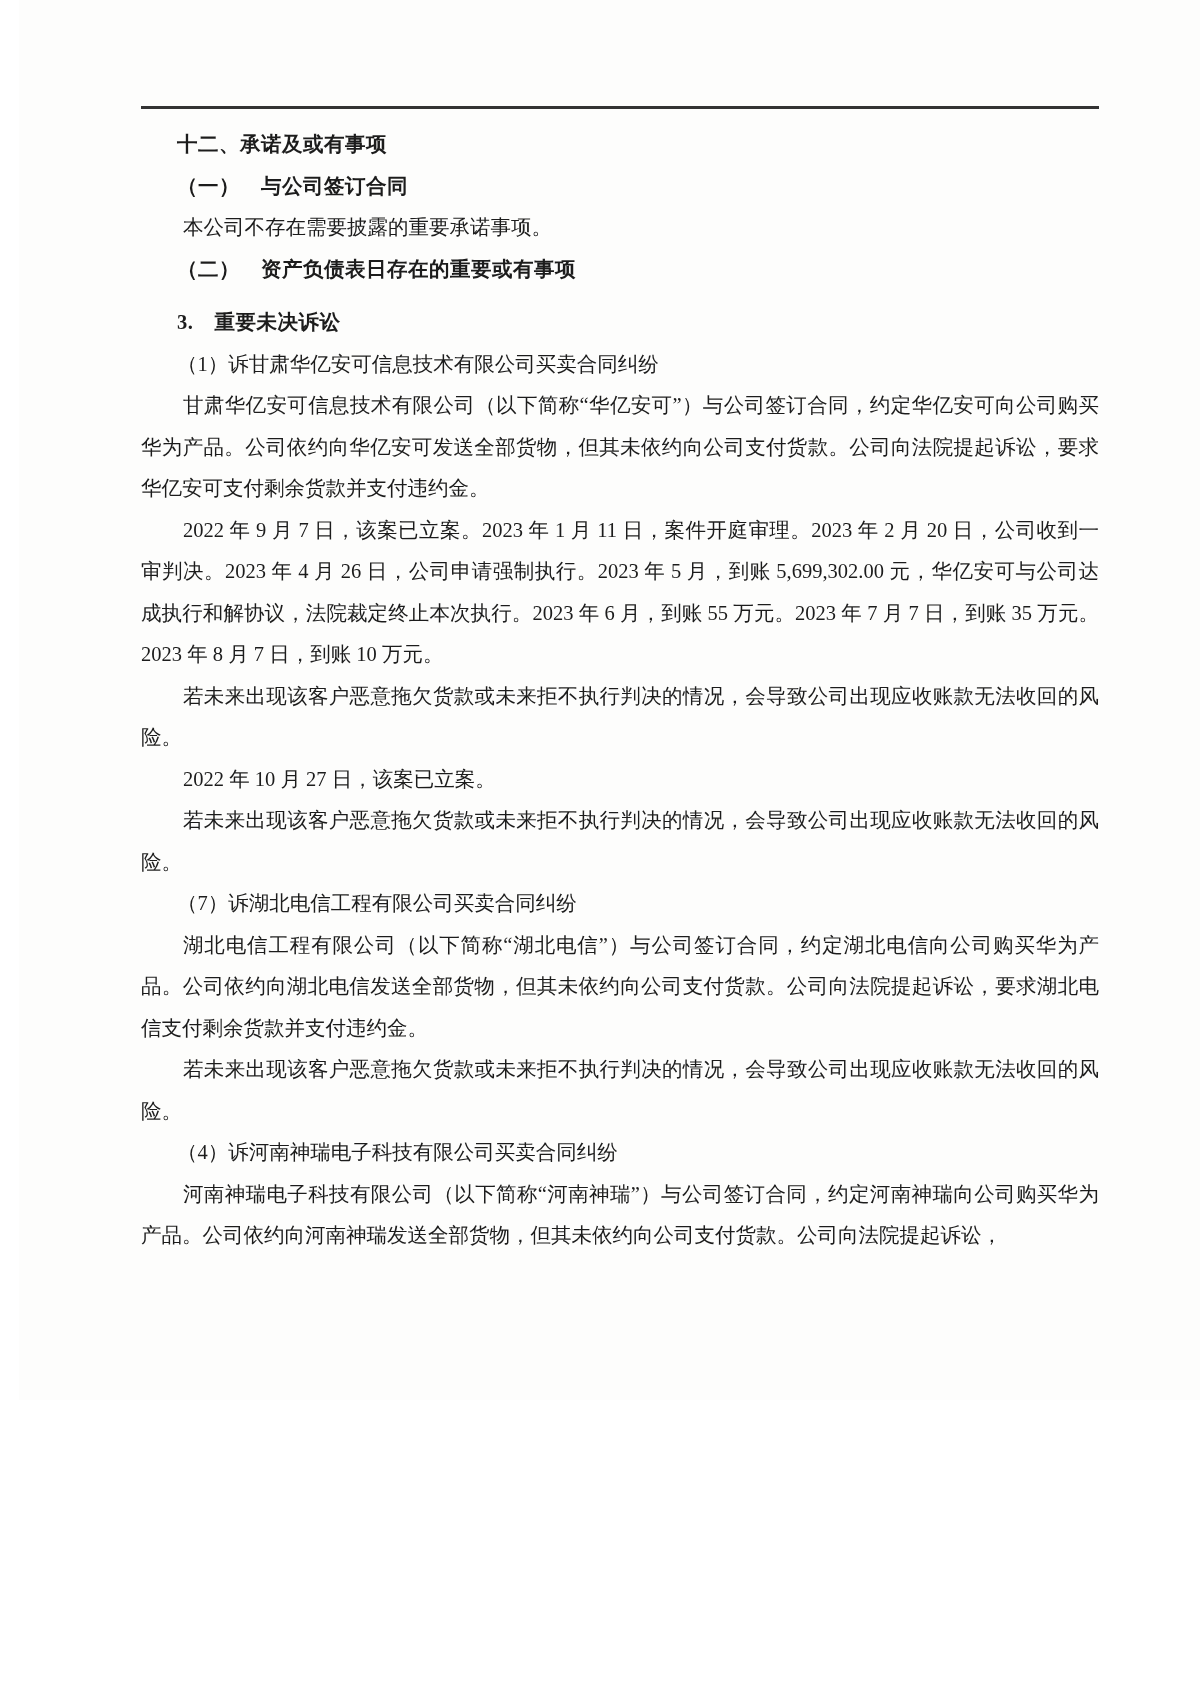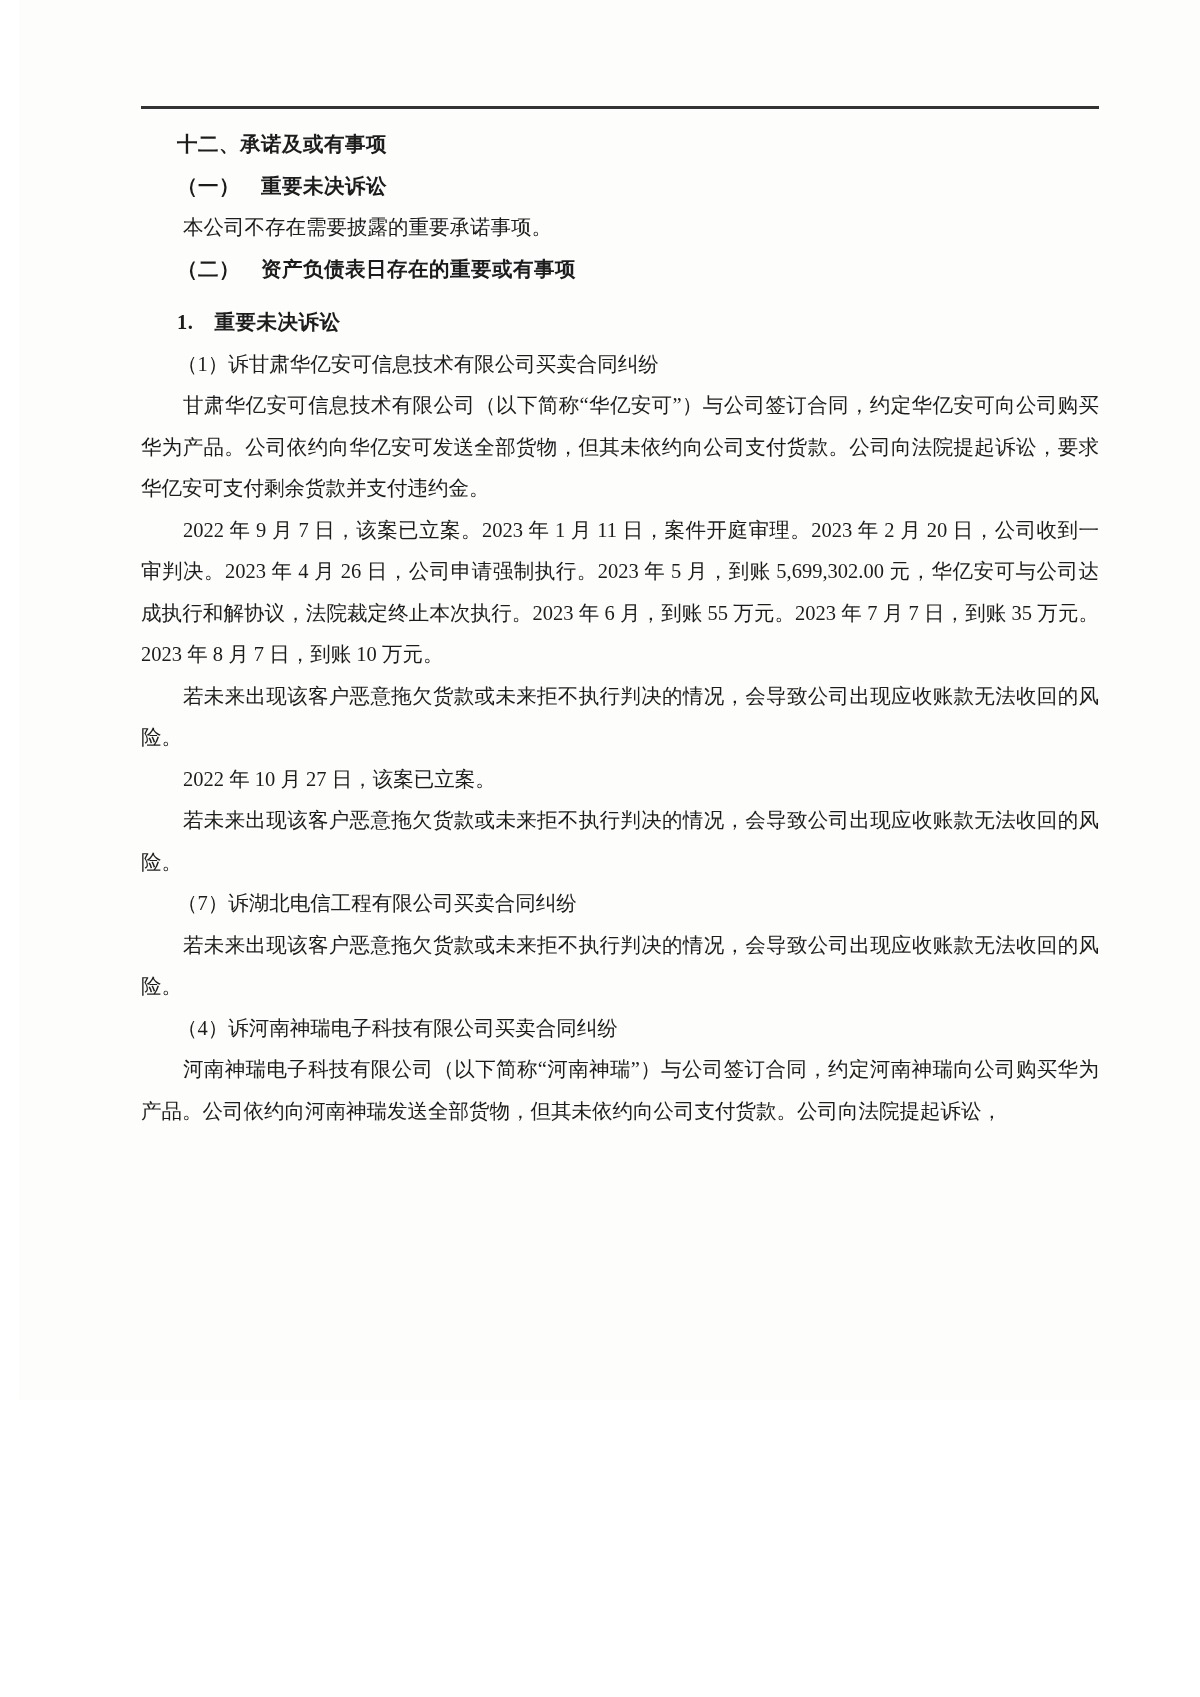--- a/index.html
+++ b/index.html
@@ -60,31 +60,32 @@
 </style>
 </head>
 <body>
 
 <div class="page">
 
   <div class="top-rule"></div>
 
   <div class="content">
     <div class="b-h1">十二、承诺及或有事项</div>
-    <div class="b-h2">（一）　重要未决诉讼</div>
+    <div class="b-h2">（一）　与公司签订合同</div>
     <div class="b-para">本公司不存在需要披露的重要承诺事项。</div>
     <div class="b-h2">（二）　资产负债表日存在的重要或有事项</div>
-    <div class="b-h3">1.　重要未决诉讼</div>
+    <div class="b-h3">3.　重要未决诉讼</div>
     <div class="b-case">（1）诉甘肃华亿安可信息技术有限公司买卖合同纠纷</div>
     <div class="b-para">甘肃华亿安可信息技术有限公司（以下简称“华亿安可”）与公司签订合同，约定华亿安可向公司购买华为产品。公司依约向华亿安可发送全部货物，但其未依约向公司支付货款。公司向法院提起诉讼，要求华亿安可支付剩余货款并支付违约金。</div>
     <div class="b-para">2022 年 9 月 7 日，该案已立案。2023 年 1 月 11 日，案件开庭审理。2023 年 2 月 20 日，公司收到一审判决。2023 年 4 月 26 日，公司申请强制执行。2023 年 5 月，到账 5,699,302.00 元，华亿安可与公司达成执行和解协议，法院裁定终止本次执行。2023 年 6 月，到账 55 万元。2023 年 7 月 7 日，到账 35 万元。2023 年 8 月 7 日，到账 10 万元。</div>
     <div class="b-para">若未来出现该客户恶意拖欠货款或未来拒不执行判决的情况，会导致公司出现应收账款无法收回的风险。</div>
     <div class="b-para">2022 年 10 月 27 日，该案已立案。</div>
     <div class="b-para">若未来出现该客户恶意拖欠货款或未来拒不执行判决的情况，会导致公司出现应收账款无法收回的风险。</div>
     <div class="b-case">（7）诉湖北电信工程有限公司买卖合同纠纷</div>
+    <div class="b-para">湖北电信工程有限公司（以下简称“湖北电信”）与公司签订合同，约定湖北电信向公司购买华为产品。公司依约向湖北电信发送全部货物，但其未依约向公司支付货款。公司向法院提起诉讼，要求湖北电信支付剩余货款并支付违约金。</div>
     <div class="b-para">若未来出现该客户恶意拖欠货款或未来拒不执行判决的情况，会导致公司出现应收账款无法收回的风险。</div>
     <div class="b-case">（4）诉河南神瑞电子科技有限公司买卖合同纠纷</div>
     <div class="b-para">河南神瑞电子科技有限公司（以下简称“河南神瑞”）与公司签订合同，约定河南神瑞向公司购买华为产品。公司依约向河南神瑞发送全部货物，但其未依约向公司支付货款。公司向法院提起诉讼，</div>
   </div>
 
   <div class="footer">财务报表附注 第 84 页</div>
 
 </div>
 
 </body></html>

